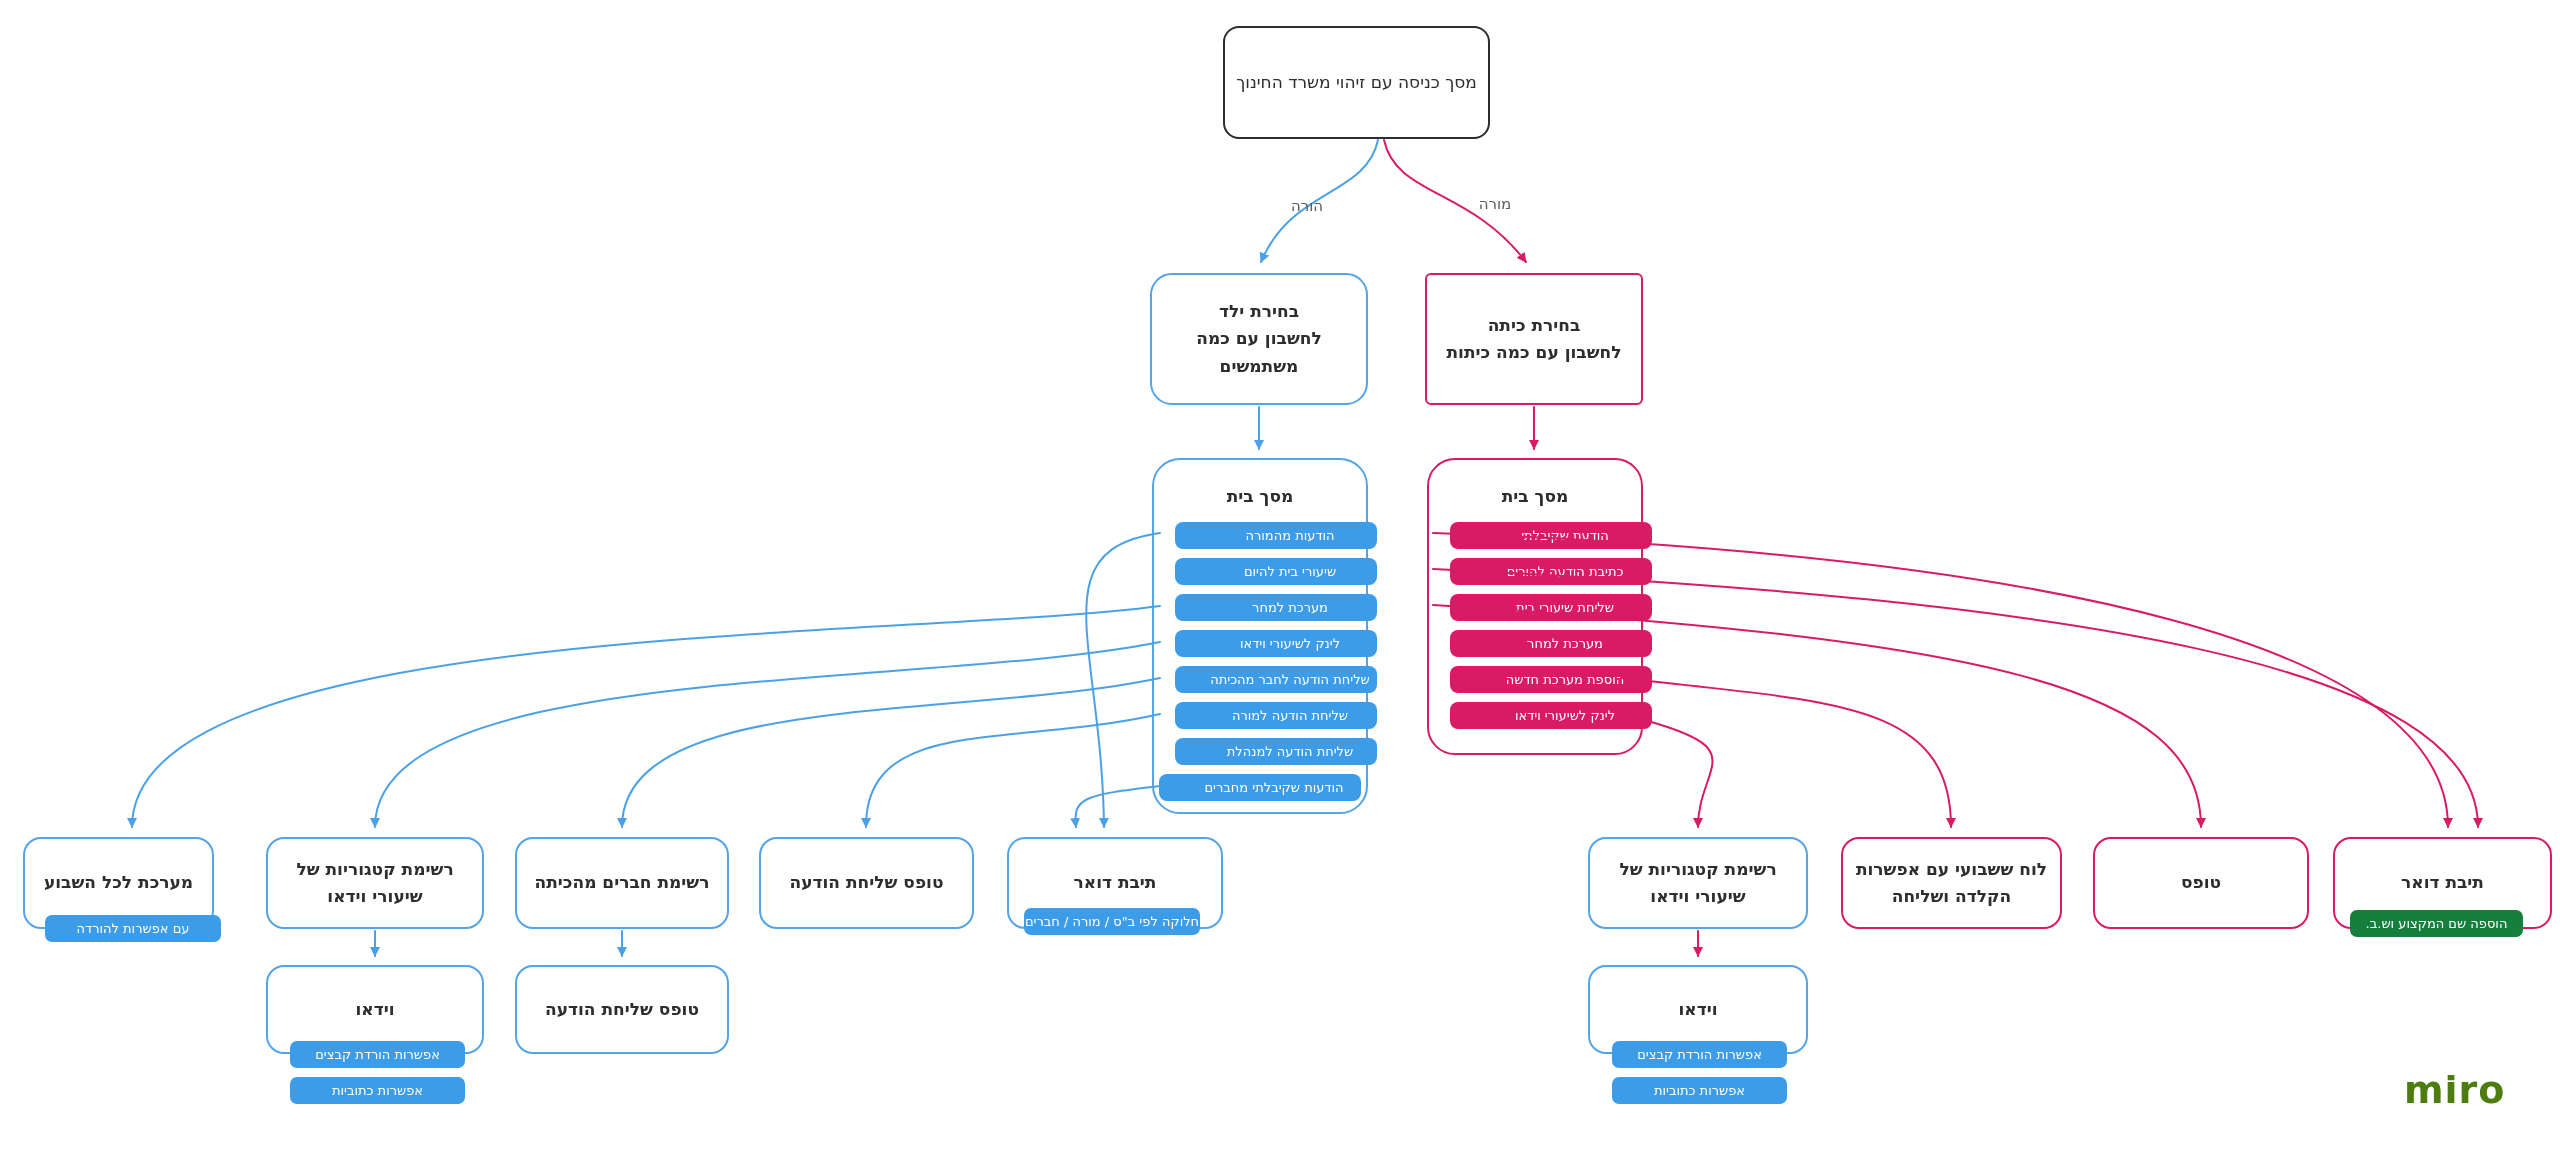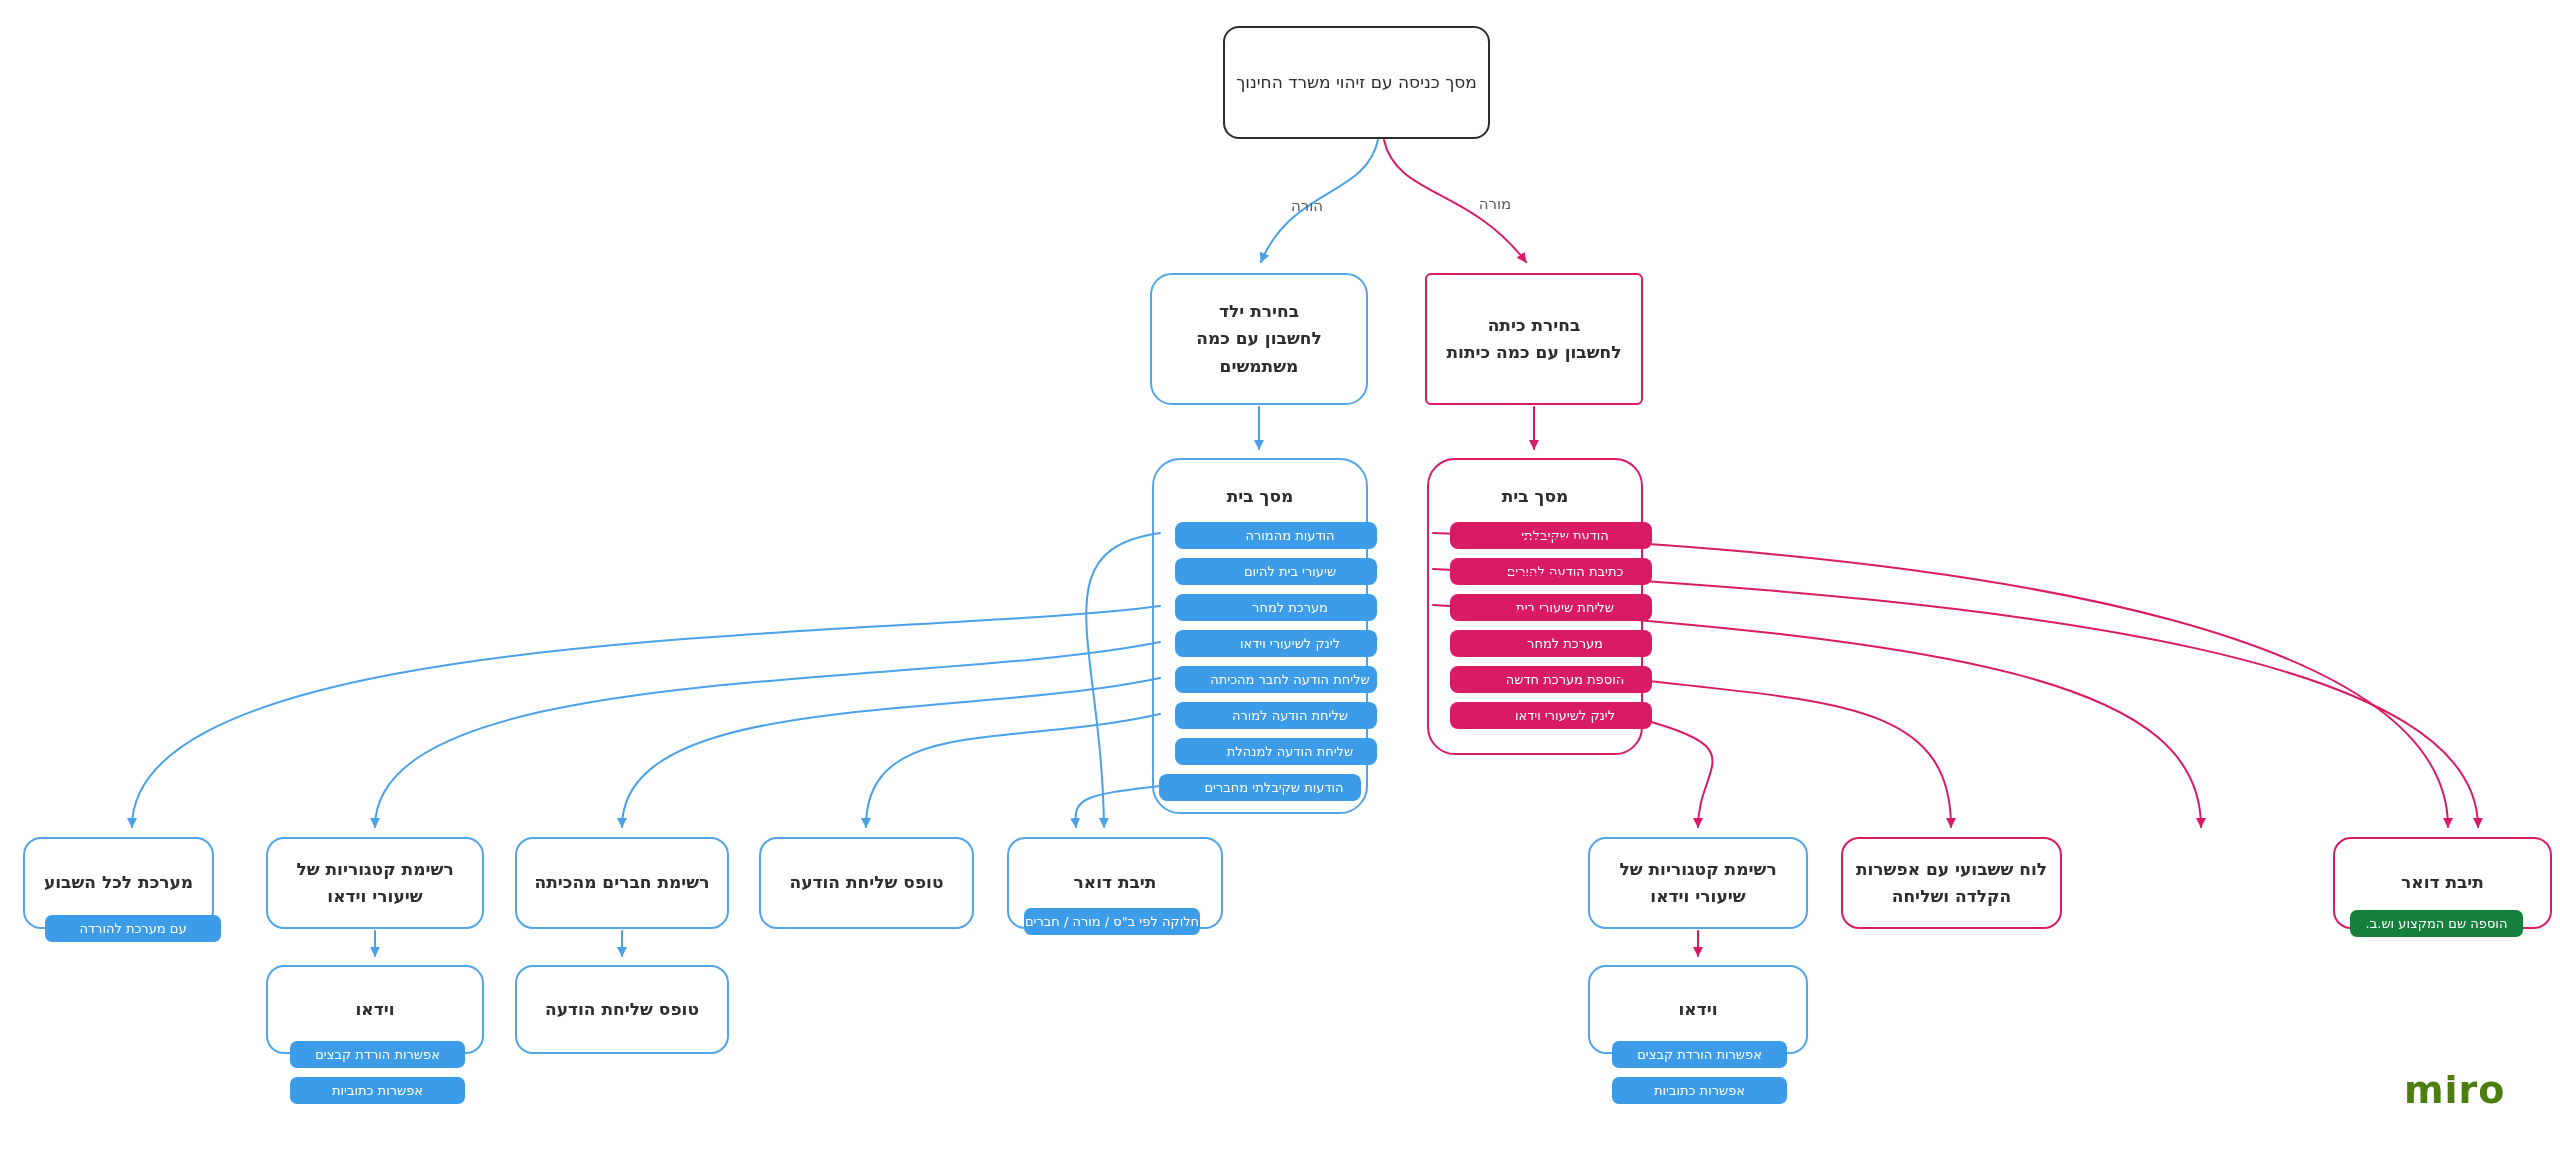--- a/index.html
+++ b/index.html
@@ -104,21 +104,21 @@
     <div class="pill p" style="left:21px;top:98px;">כתיבת הודעה להורים</div>
     <div class="pill p" style="left:21px;top:134px;">שליחת שיעורי בית</div>
     <div class="pill p" style="left:21px;top:170px;">מערכת למחר</div>
     <div class="pill p" style="left:21px;top:206px;">הוספת מערכת חדשה</div>
     <div class="pill p" style="left:21px;top:242px;">לינק לשיעורי וידאו</div>
   </div>
 
   <div class="node blue-border bold" style="left:23px;top:837px;width:191px;height:92px;justify-content:center;">
     <span class="lbl">מערכת לכל השבוע</span>
   </div>
-  <div class="badge b" style="left:45px;top:915px;width:176px;">עם מערכת להורדה</div>
+  <div class="badge b" style="left:45px;top:915px;width:176px;">עם אפשרות להורדה</div>
 
   <div class="node blue-border bold" style="left:266px;top:837px;width:218px;height:92px;padding:0 14px;">
     <span class="lbl">רשימת קטגוריות של שיעורי וידאו</span>
   </div>
 
   <div class="node blue-border bold" style="left:515px;top:837px;width:214px;height:92px;">
     <span class="lbl">רשימת חברים מהכיתה</span>
   </div>
 
   <div class="node blue-border bold" style="left:759px;top:837px;width:215px;height:92px;">
@@ -131,20 +131,23 @@
   <div class="badge b" style="left:1024px;top:908px;width:176px;">חלוקה לפי ב"ס / מורה / חברים</div>
 
   <div class="node blue-border bold" style="left:1588px;top:837px;width:220px;height:92px;padding:0 14px;">
     <span class="lbl">רשימת קטגוריות של שיעורי וידאו</span>
   </div>
 
   <div class="node pink-border bold" style="left:1841px;top:837px;width:221px;height:92px;padding:0 12px;">
     <span class="lbl">לוח ששבועי עם אפשרות הקלדה ושליחה</span>
   </div>
 
+  <div class="node pink-border bold" style="left:2093px;top:837px;width:216px;height:92px;">
+    <span class="lbl">טופס</span>
+  </div>
 
   <div class="node pink-border bold" style="left:2333px;top:837px;width:219px;height:92px;">
     <span class="lbl">תיבת דואר</span>
   </div>
   <div class="badge p" style="left:2350px;top:910px;width:173px;">הוספה שם המקצוע וש.ב.</div>
 
   <div class="node blue-border bold" style="left:266px;top:965px;width:218px;height:89px;">
     <span class="lbl">וידאו</span>
   </div>
   <div class="badge b" style="left:290px;top:1041px;width:175px;">אפשרות הורדת קבצים</div>

